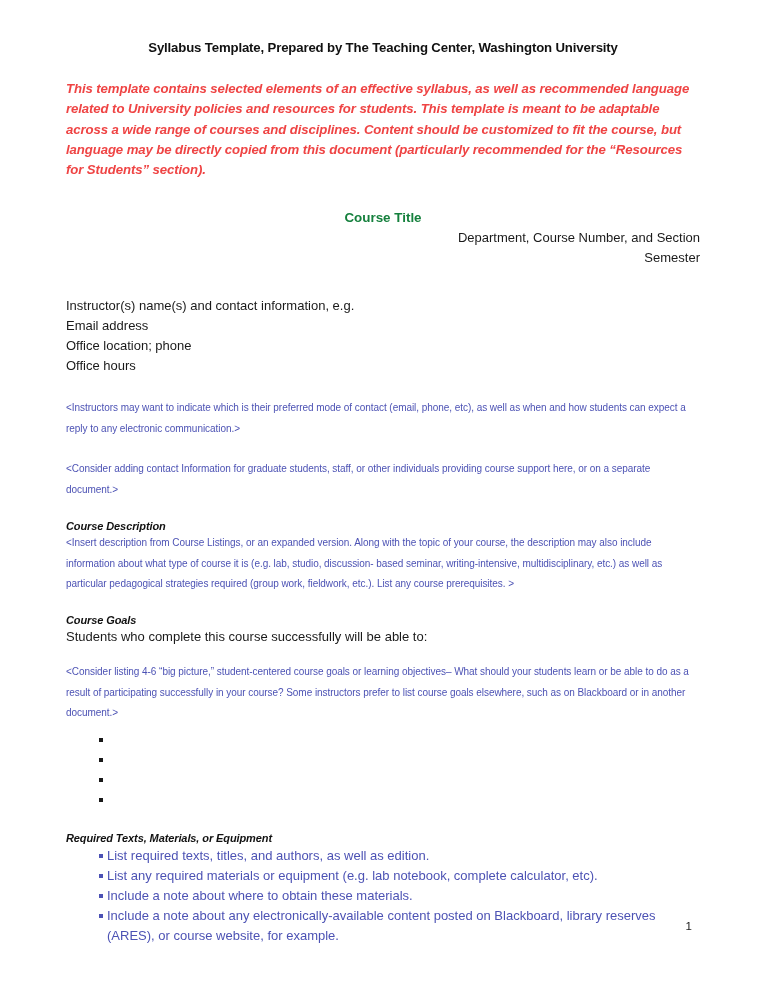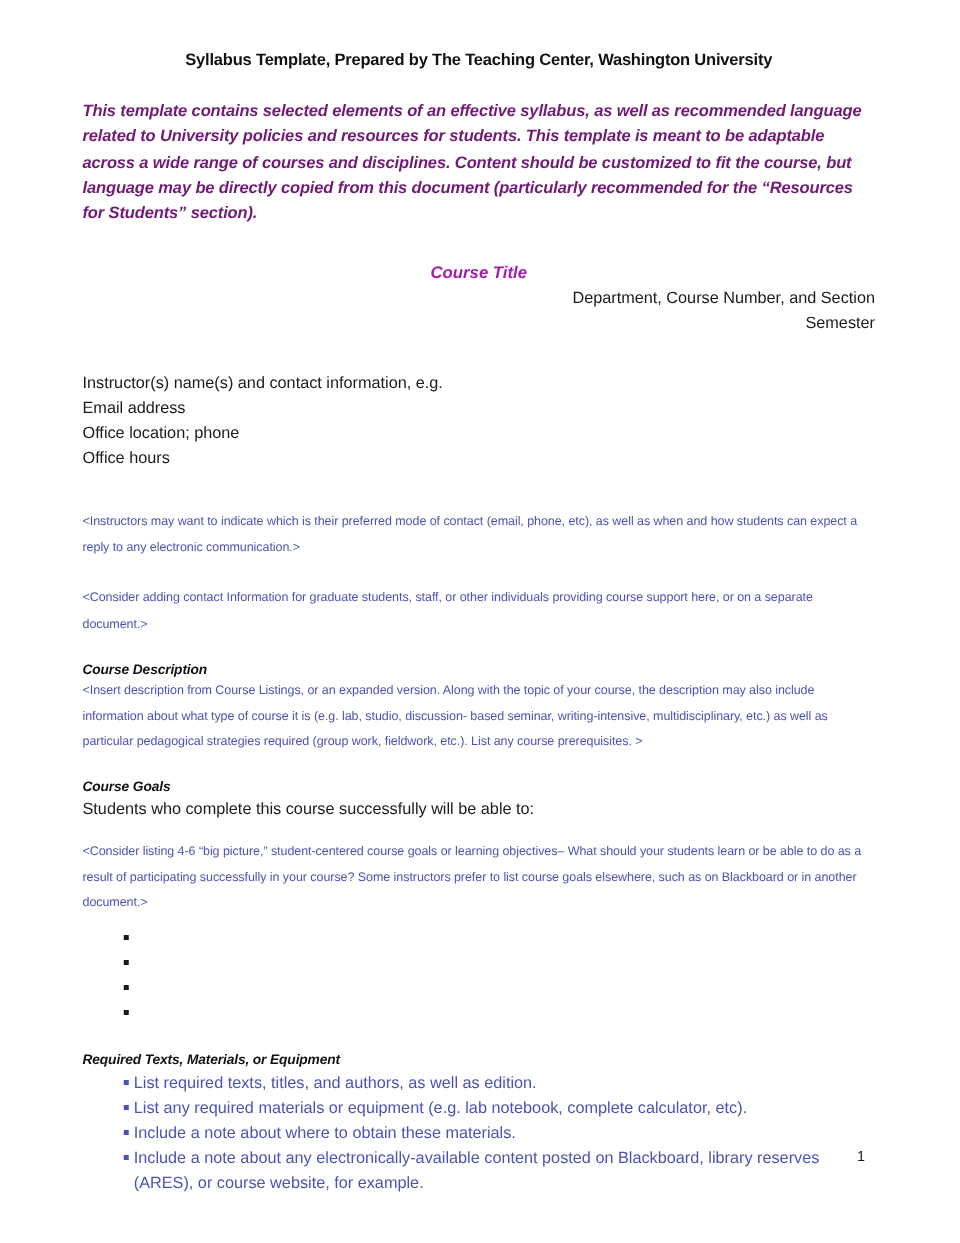--- a/index.html
+++ b/index.html
@@ -39,42 +39,41 @@
     letter-spacing: -0.15px;
     margin: 0 0 24px 0;
     color: #111111;
   }
   .intro-para {
     font-size: 13.2px;
     font-style: italic;
     font-weight: 600;
     line-height: 20.3px;
     margin: 0 0 28px 0;
-    color: #701a75;
+    color: #ef4444;
     letter-spacing: -0.1px;
   }
   .course-block {
     text-align: center;
     margin: 0 0 28px 0;
   }
   .course-title {
     font-size: 13.4px;
     font-weight: bold;
     line-height: 20px;
-    color: #a21caf;
-    font-style: italic;
+    color: #15803d;
   }
   .course-sub {
     font-size: 13px;
     line-height: 20px;
     color: #1a1a1a;
     text-align: right;
   }
   .instructor-block {
-    margin: 0 0 32px 0;
+    margin: 0 0 22px 0;
   }
   .instructor-line {
     font-size: 13px;
     line-height: 20px;
     color: #1a1a1a;
   }
   .note {
     color: #4c52b4;
     font-size: 10px;
     line-height: 20.4px;

